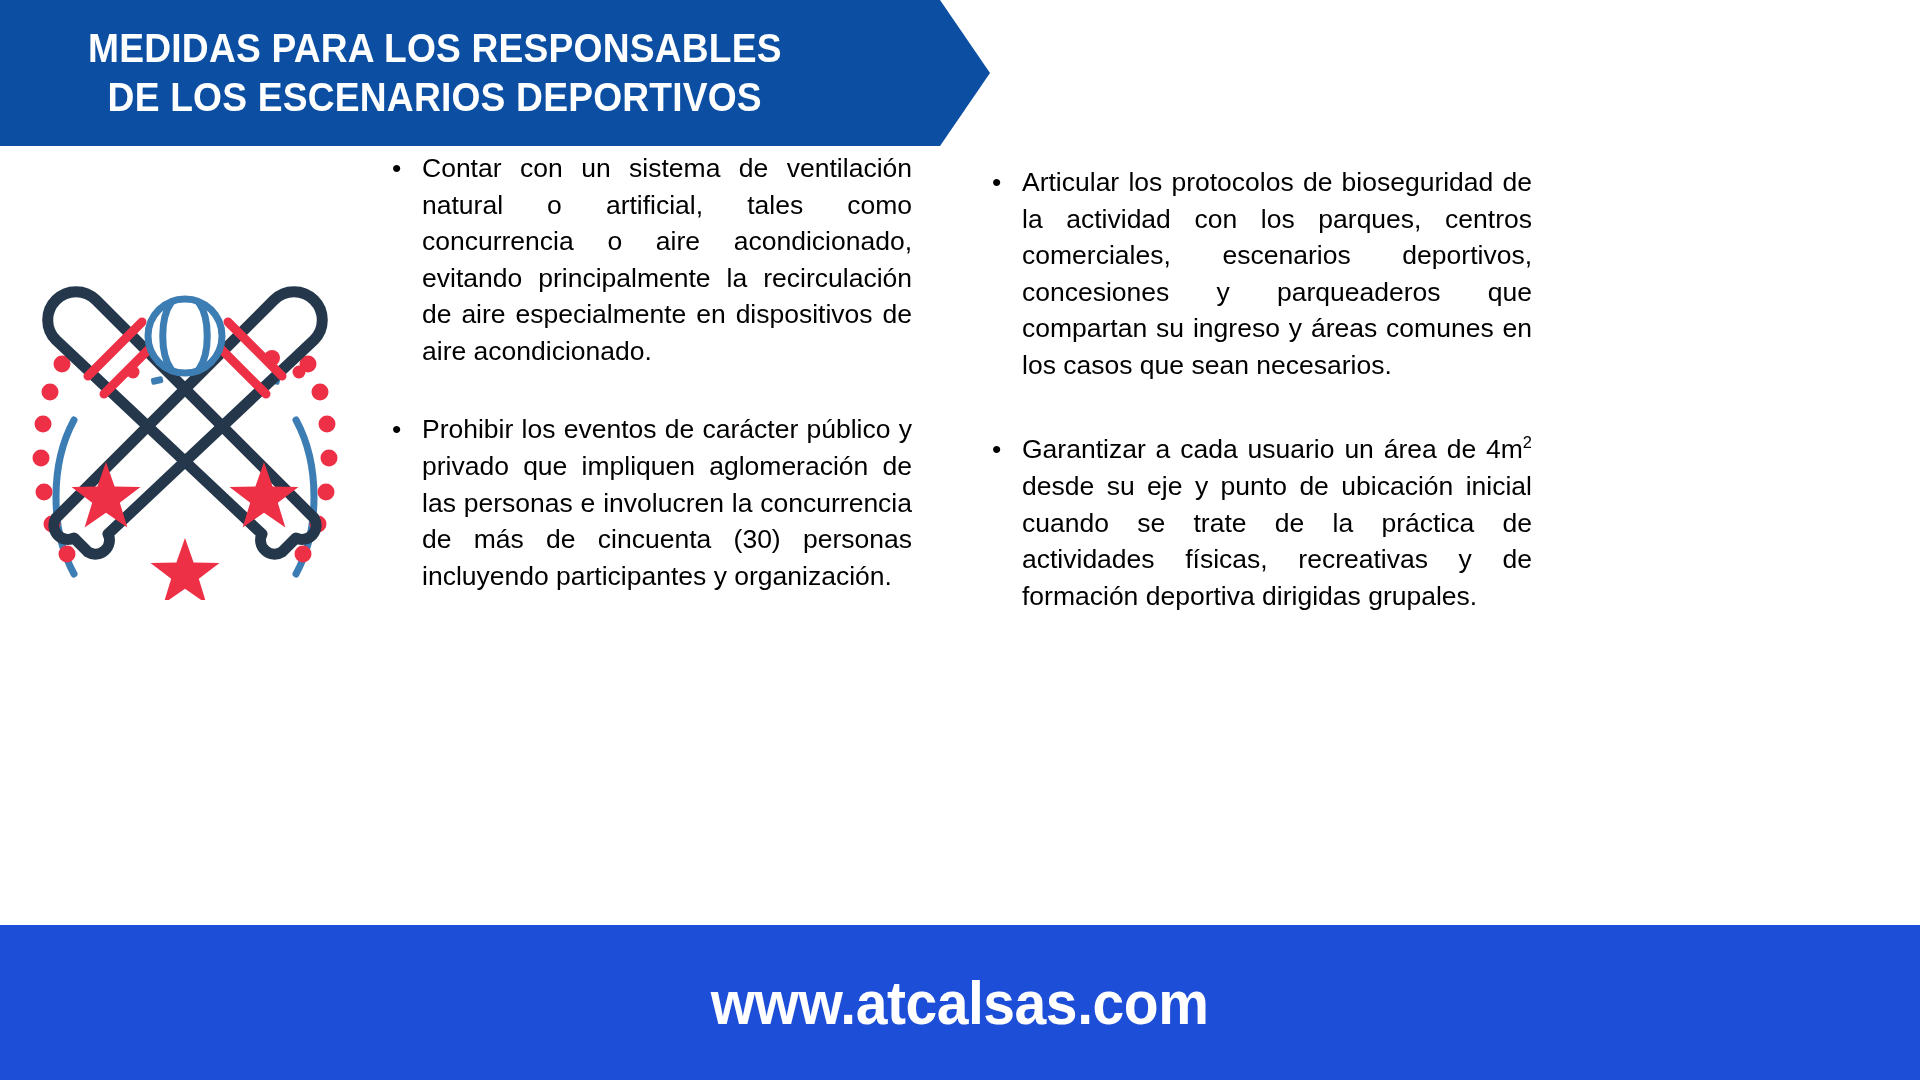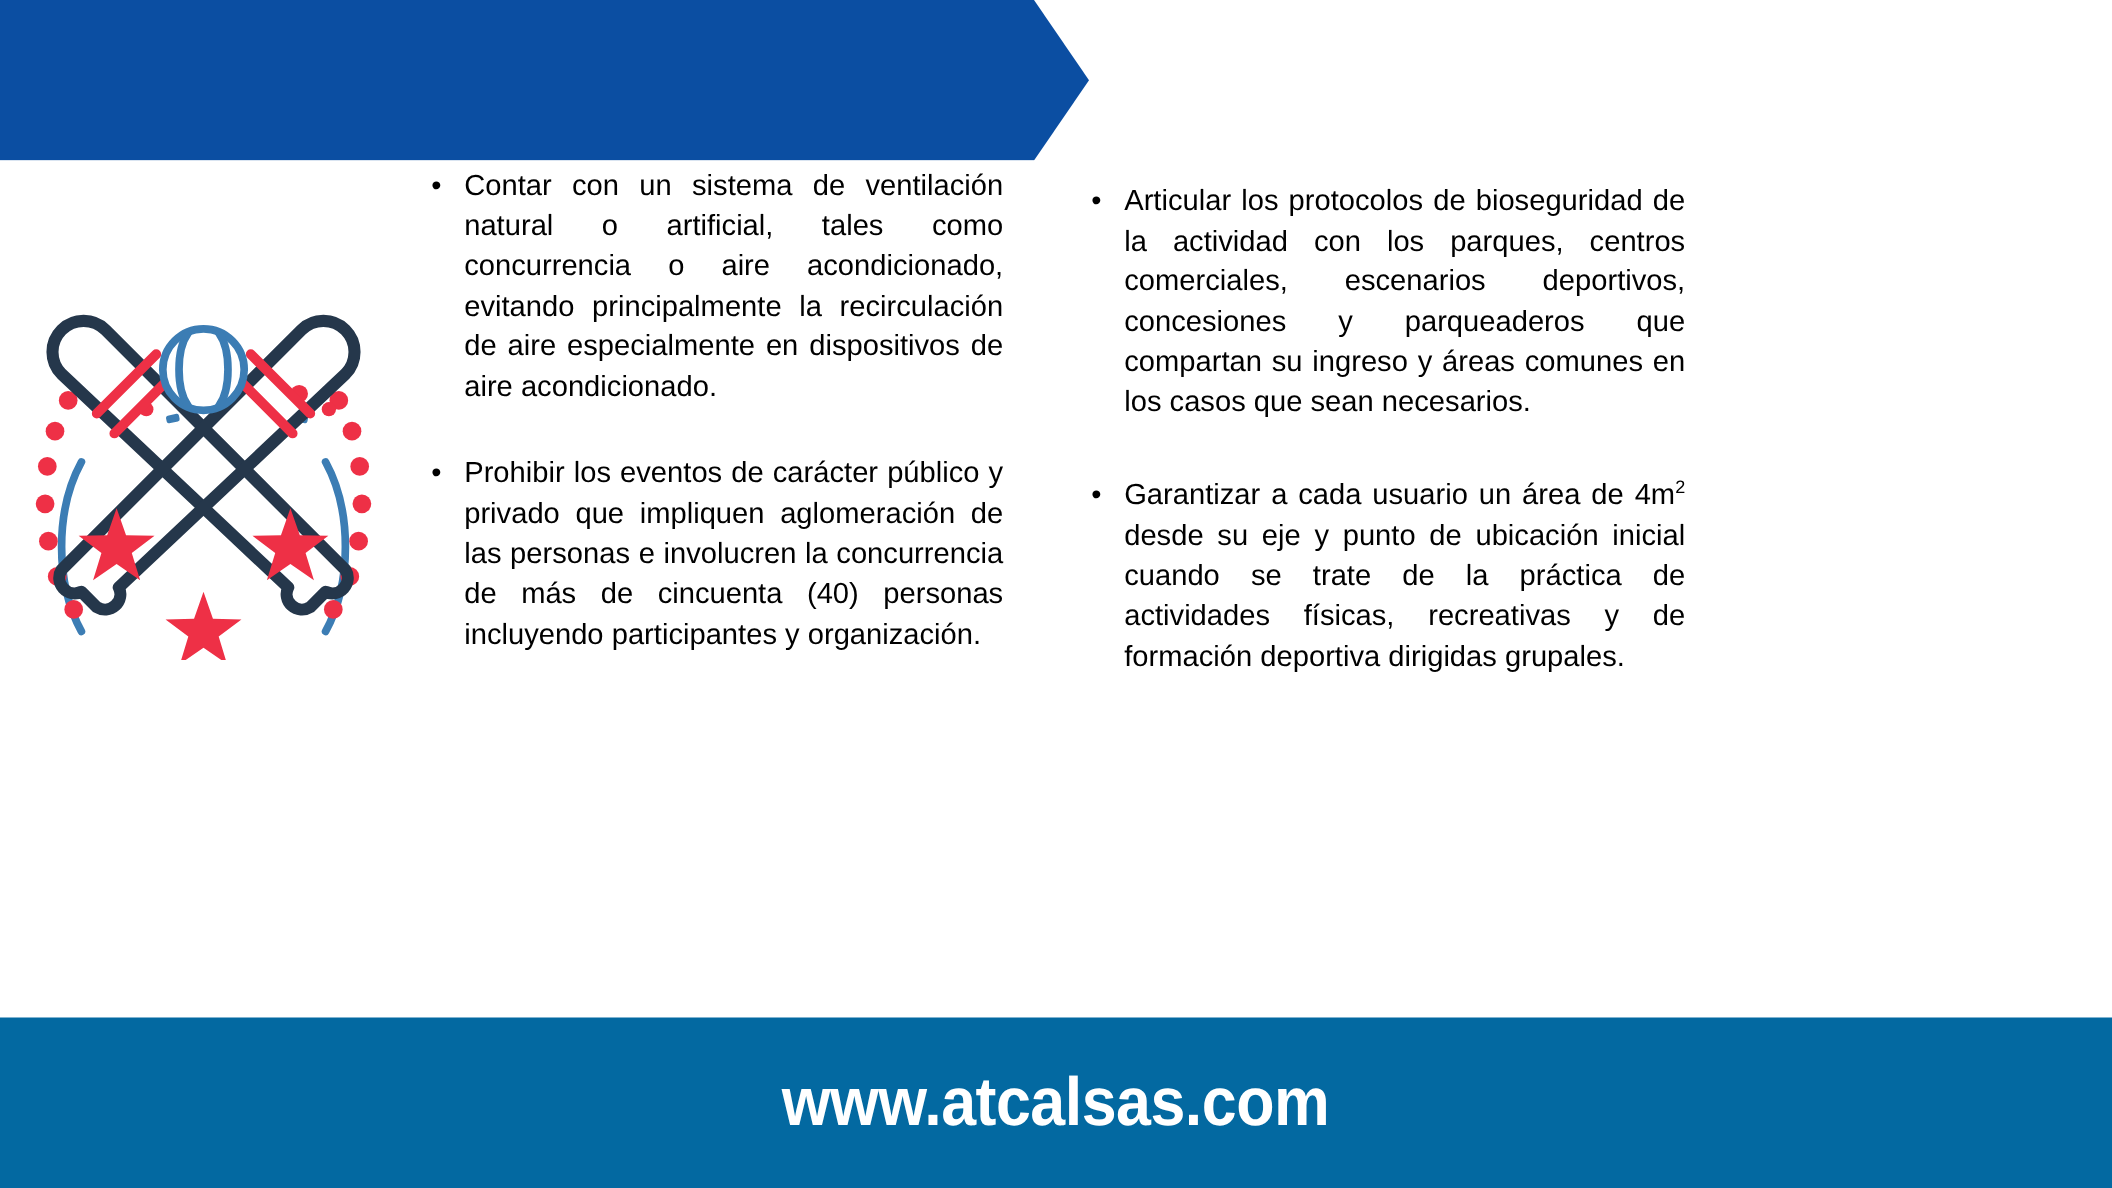--- a/index.html
+++ b/index.html
@@ -117,41 +117,45 @@
 
   .sup-2 { font-size: 0.62em; vertical-align: super; }
 
   
   #footer-bar {
     position: absolute;
     left: 0;
     bottom: 0;
     width: 1920px;
     height: 155px;
-    background: #0369a1;
+    background: #1d4ed8;
     display: flex;
     align-items: center;
     justify-content: center;
   }
   #footer-url {
     color: #ffffff;
     font-family: "Liberation Sans Narrow", "Liberation Sans", "DejaVu Sans Condensed", sans-serif;
     font-weight: bold;
     font-size: 62px;
     letter-spacing: -0.5px;
     transform: scaleX(0.92);
     transform-origin: center;
     white-space: nowrap;
   }
 </style>
 </head>
 <body>
 
 <div id="header-banner">
   <div class="banner-shape"></div>
+  <div class="banner-text">
+    <div class="banner-line">MEDIDAS PARA LOS RESPONSABLES</div>
+    <div class="banner-line">DE LOS ESCENARIOS DEPORTIVOS</div>
+  </div>
 </div>
 
 <div id="logo-illustration">
   <svg viewBox="0 0 342 352" xmlns="http://www.w3.org/2000/svg" aria-hidden="true">
     <defs>
       <clipPath id="bodyclip">
           <rect x="0" y="0" width="342" height="352"></rect>
         </clipPath>
     </defs>
     <g clip-path="url(#bodyclip)">
@@ -238,21 +242,21 @@
 
 <div id="content-columns">
 
   <div class="text-column" id="column-left">
     <div class="bullet-item">
       <span class="bullet-marker">•</span>
       <span class="bullet-text">Contar con un sistema de ventilación natural o artificial, tales como concurrencia o aire acondicionado, evitando principalmente la recirculación de aire especialmente en dispositivos de aire acondicionado.</span>
     </div>
     <div class="bullet-item">
       <span class="bullet-marker">•</span>
-      <span class="bullet-text">Prohibir los eventos de carácter público y privado que impliquen aglomeración de las personas e involucren la concurrencia de más de cincuenta (40) personas incluyendo participantes y organización.</span>
+      <span class="bullet-text">Prohibir los eventos de carácter público y privado que impliquen aglomeración de las personas e involucren la concurrencia de más de cincuenta (30) personas incluyendo participantes y organización.</span>
     </div>
   </div>
 
   <div class="text-column" id="column-right">
     <div class="bullet-item">
       <span class="bullet-marker">•</span>
       <span class="bullet-text">Articular los protocolos de bioseguridad de la actividad con los parques, centros comerciales, escenarios deportivos, concesiones y parqueaderos que compartan su ingreso y áreas comunes en los casos que sean necesarios.</span>
     </div>
     <div class="bullet-item">
       <span class="bullet-marker">•</span>

